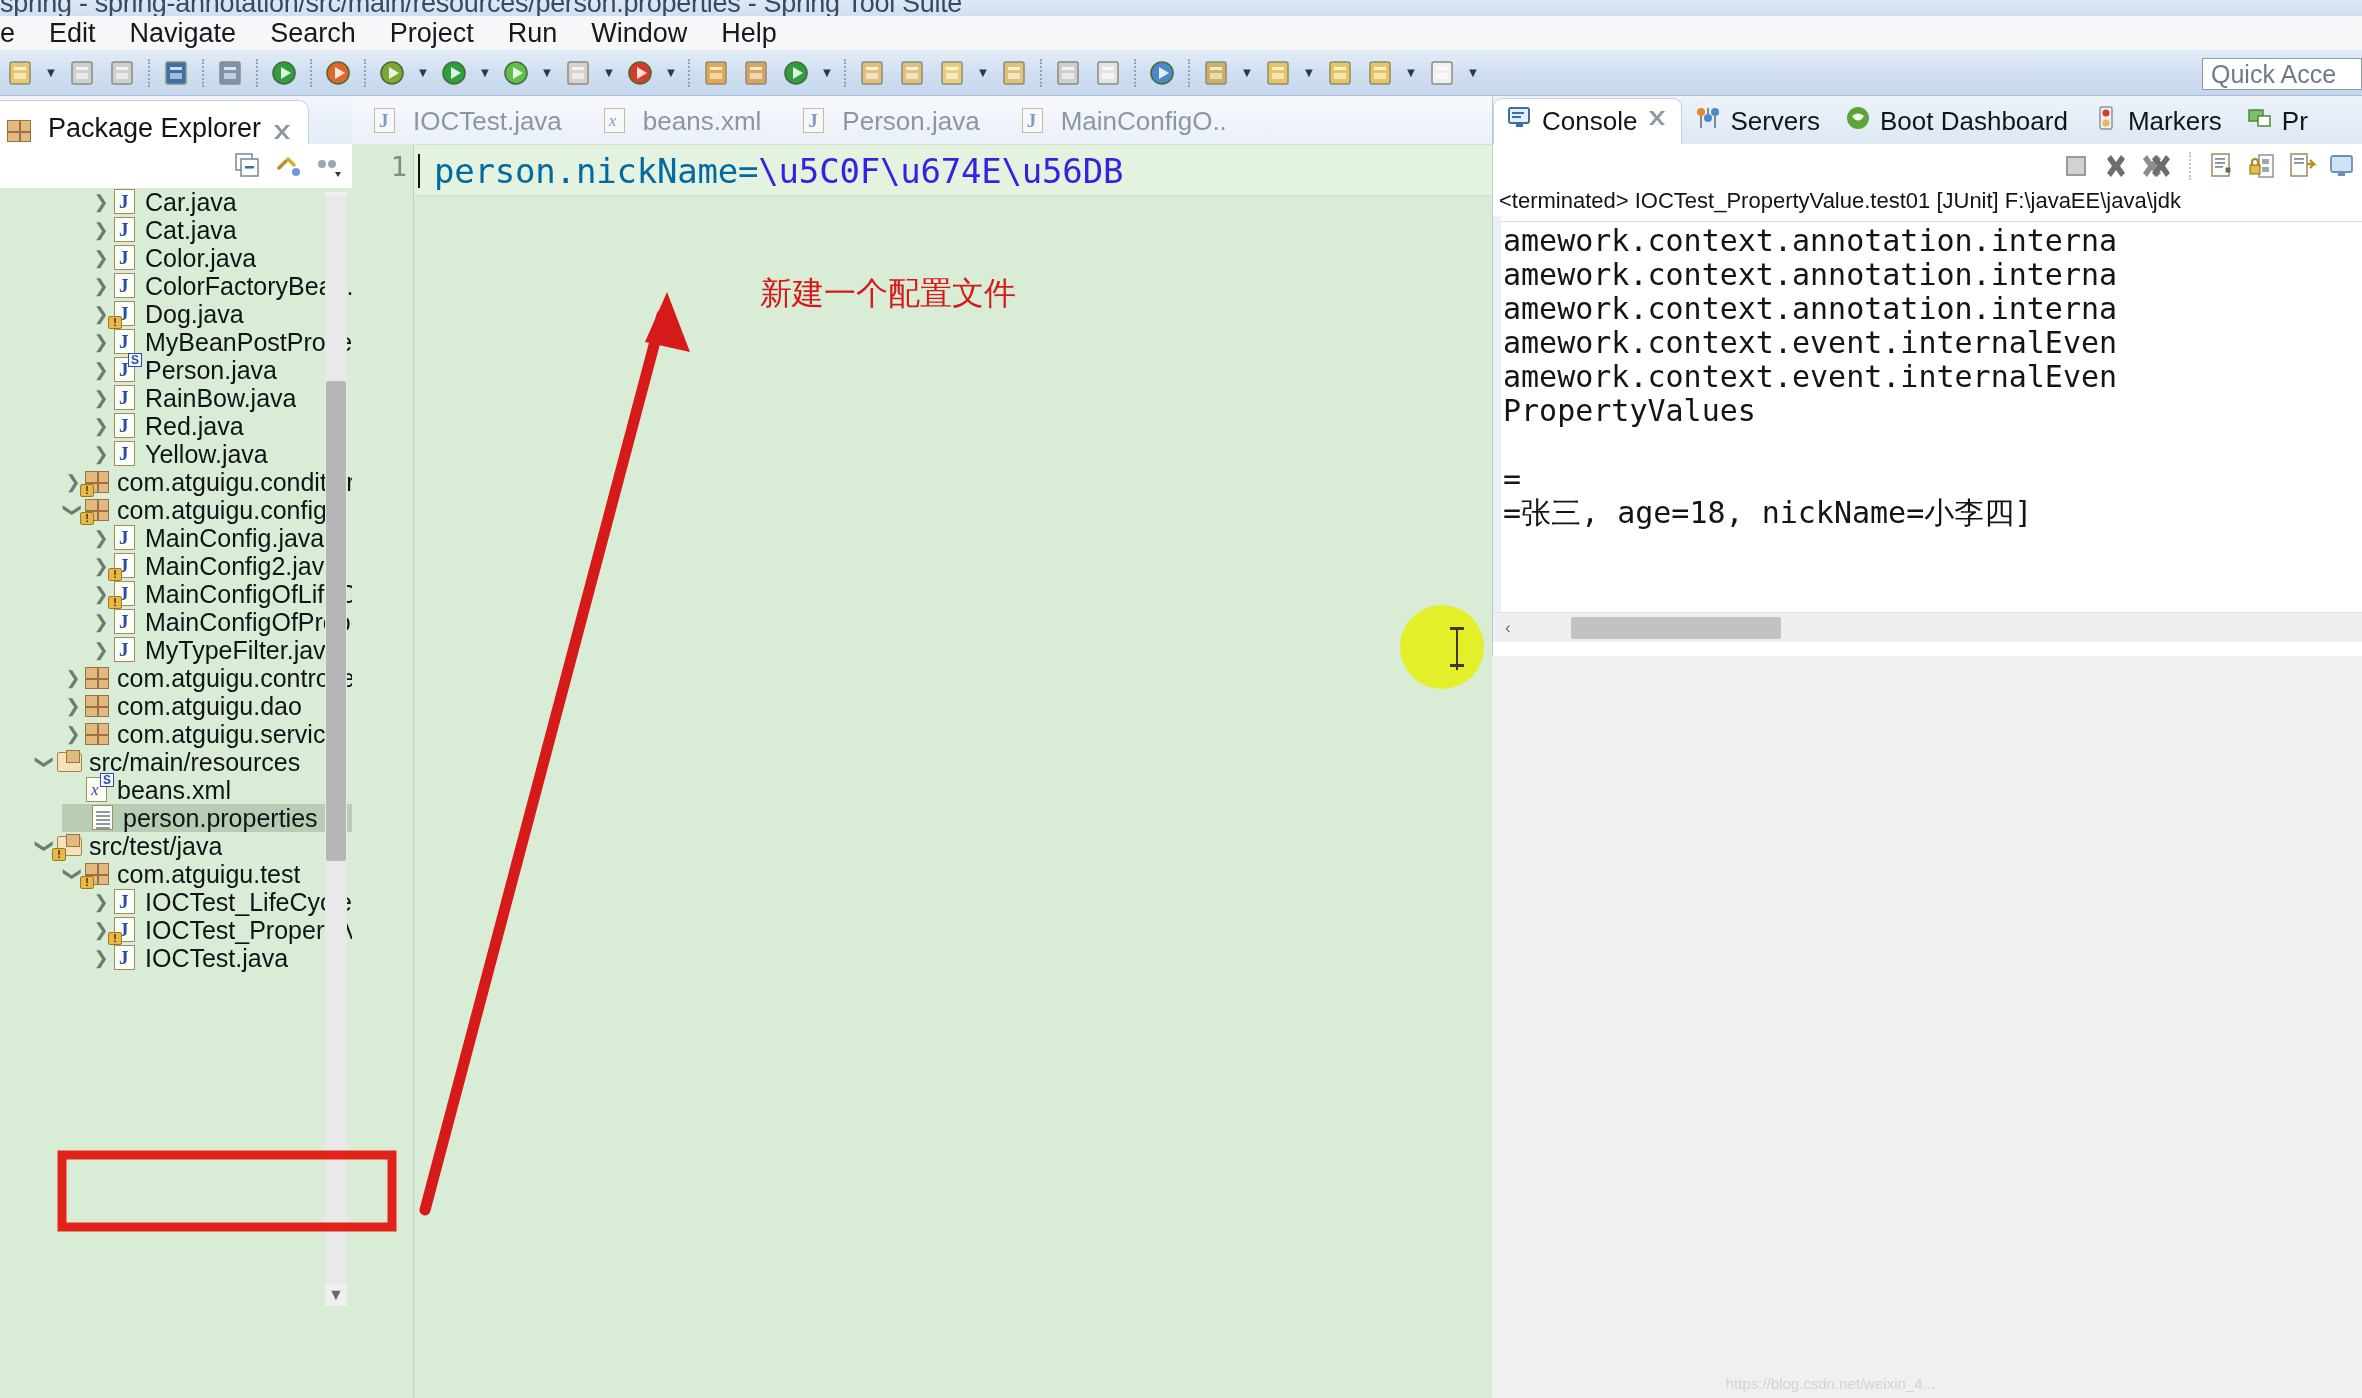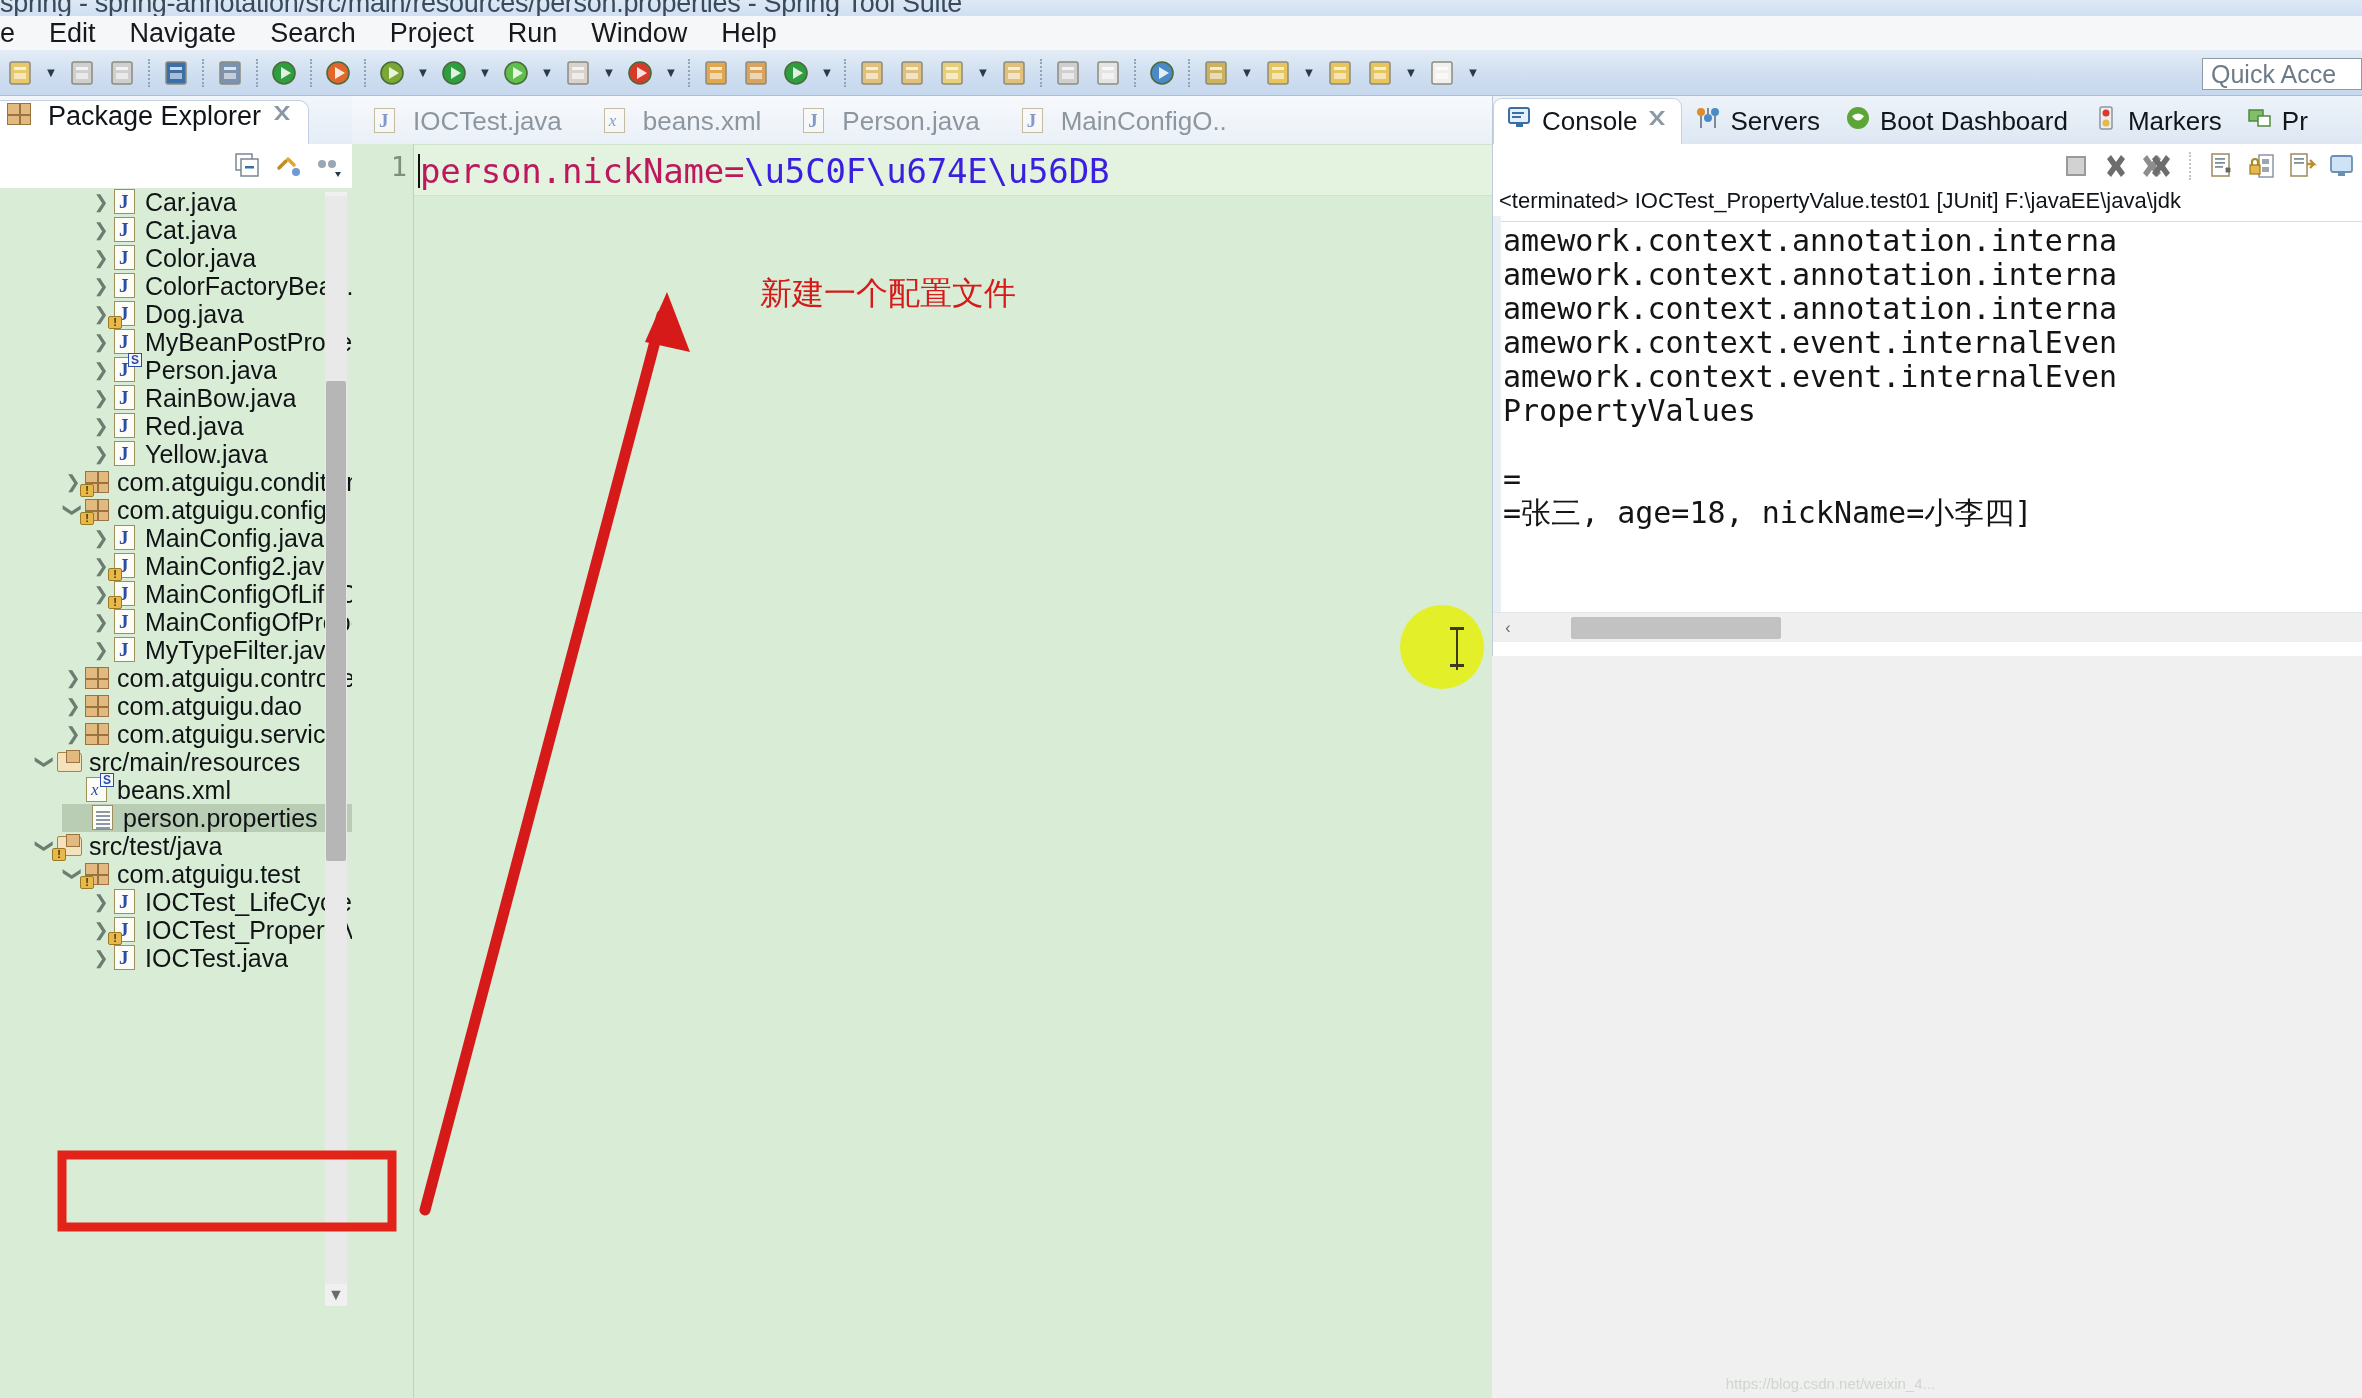--- a/index.html
+++ b/index.html
@@ -65,21 +65,21 @@
   .pe-panel {
     position: absolute; left: 0; top: 96px; width: 352px; height: 1302px;
     background: #ffffff;
   }
   .pe-tabrow {
     position: absolute; left: 0; top: 0; width: 352px; height: 48px;
     background: linear-gradient(180deg,#f2f6fb 0%, #e4ecf6 100%);
   }
   .pe-tab {
     position: absolute; left: 0; top: 4px; height: 44px;
-    padding: 0 14px 0 6px; display: flex; align-items: flex-start; gap: 9px;
+    padding: 0 14px 0 6px; display: flex; align-items: flex-end; gap: 9px;
     background: #ffffff; border-top-right-radius: 10px;
     border-top: 1px solid #c3d2e2; border-right: 1px solid #c3d2e2;
   }
   .pe-tab-label { font-size: 27px; color: #101418; white-space: nowrap; }
   .pe-toolrow {
     position: absolute; left: 0; top: 48px; width: 352px; height: 44px;
     background: #ffffff; display: flex; align-items: center;
     justify-content: flex-end; gap: 8px; padding-right: 8px;
   }
   .pe-tree {
@@ -190,21 +190,21 @@
     background: #d9ecd5; border-right: 1px solid #bcd4b8;
     text-align: right; padding-right: 6px; padding-top: 7px;
     font-family: "DejaVu Sans Mono", monospace; font-size: 27px; color: #7f8f7c;
   }
   .ed-line1 {
     position: absolute; left: 66px; top: 2px; height: 50px;
     display: flex; align-items: center;
     font-family: "DejaVu Sans Mono", monospace; font-size: 34px;
     white-space: nowrap; letter-spacing: -0.2px;
   }
-  .ed-line1 .k { color: #be185d; }
+  .ed-line1 .k { color: #0369a1; margin-left: 14px; }
   .ed-line1 .v { color: #3a1fe0; }
   .ed-caret {
     display: inline-block; width: 2px; height: 34px; background: #111;
     vertical-align: middle;
   }
   .ed-linehl {
     position: absolute; left: 62px; top: 0; width: 1078px; height: 52px;
     background: #e4f2e0; border-top: 1px solid #cfe4cb;
     border-bottom: 1px solid #cfe4cb;
   }

